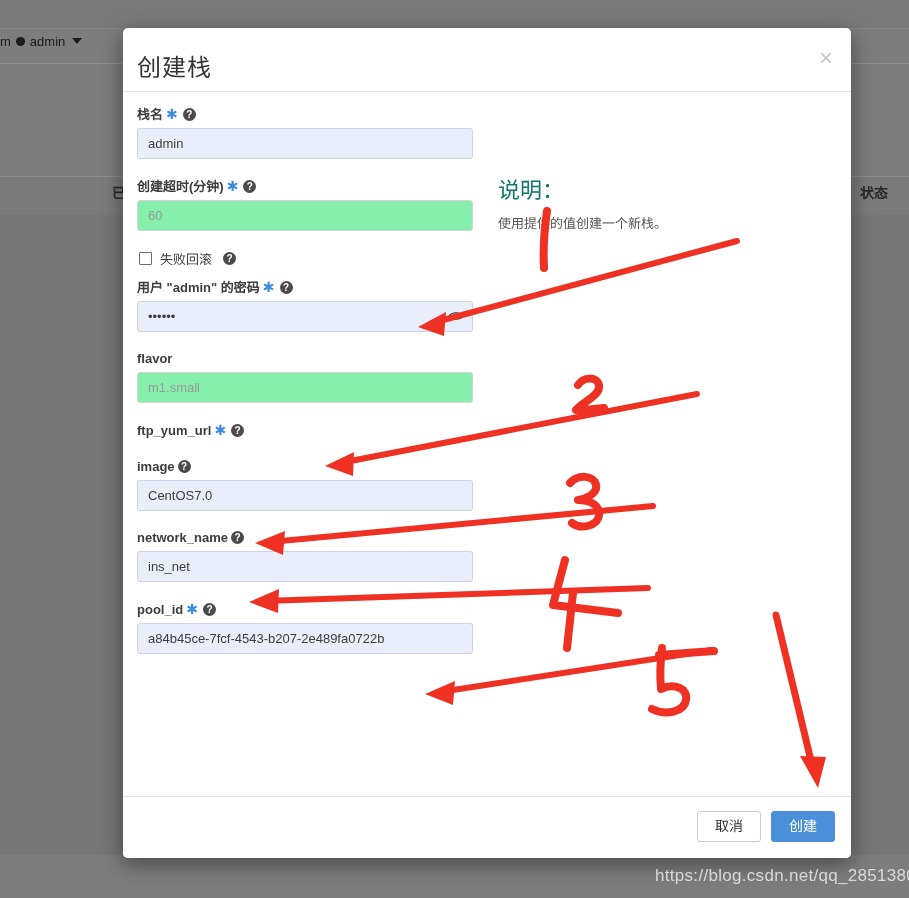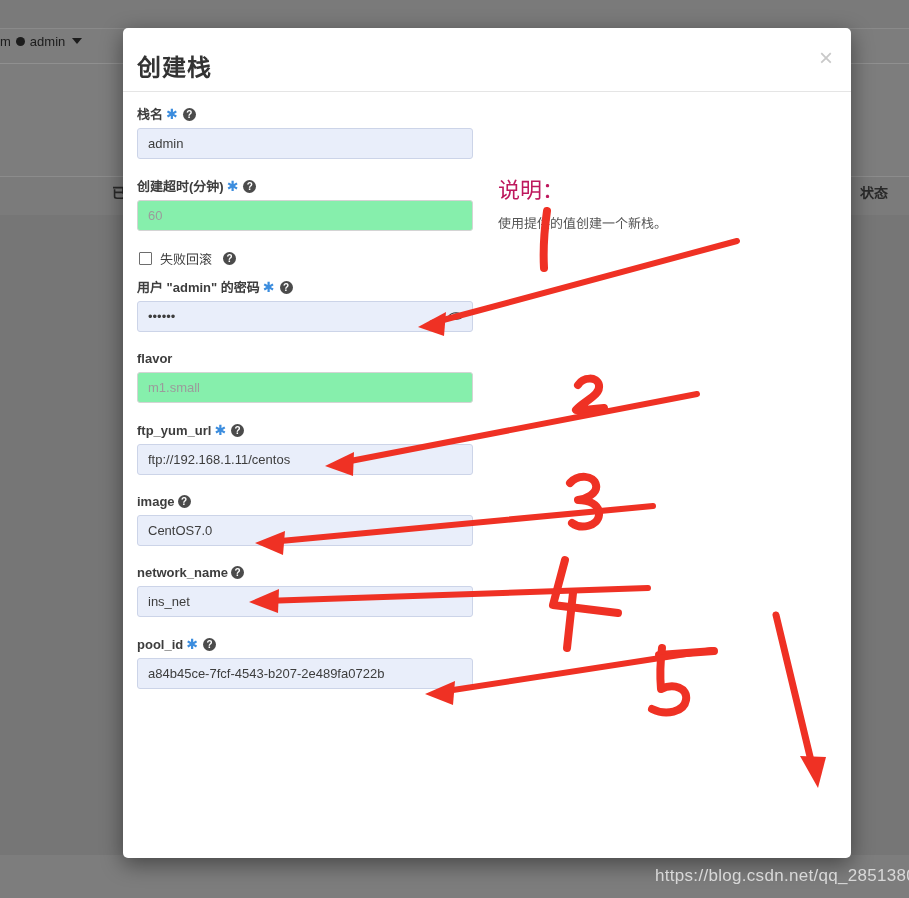--- a/index.html
+++ b/index.html
@@ -101,21 +101,21 @@
     position: relative;
     height: 63px;
     border-bottom: 1px solid #e5e5e5;
   }
   #modal-title {
     position: absolute;
     left: 14px;
     top: 20px;
     font-size: 24px;
     color: #333333;
-    font-weight: bold;
+    font-weight: normal;
     margin: 0;
     letter-spacing: 1px;
   }
   #modal-close {
     position: absolute;
     right: 12px;
     top: 14px;
     font-size: 24px;
     color: #c9c9c9;
     cursor: pointer;
@@ -137,21 +137,21 @@
     width: 338px;
   }
   #desc-col {
     position: absolute;
     left: 375px;
     top: 80px;
     width: 300px;
   }
   #desc-title {
     font-size: 22px;
-    color: #be185d;
+    color: #0f766e;
     margin: 0 0 10px 0;
     font-weight: normal;
   }
   #desc-text {
     font-size: 13px;
     color: #555555;
     margin: 0;
     line-height: 1.6;
   }
 
@@ -356,21 +356,20 @@
         <label class="field-label">
           <span>flavor</span>
         </label>
         <input class="text-input" type="text" placeholder="m1.small" style="">
       </div>
 
       <div class="field">
         <label class="field-label">
           <span>ftp_yum_url</span><span class="req-star">✱</span><span class="help-icon">?</span>
         </label>
-        <input class="text-input filled" type="text" value="ftp://192.168.1.11/centos" style="">
       </div>
 
       <div class="field">
         <label class="field-label">
           <span>image</span><span class="help-icon">?</span>
         </label>
         <input class="text-input filled" type="text" value="CentOS7.0" style="">
       </div>
 
       <div class="field">
@@ -390,20 +389,26 @@
 
     </div>
 
     <div id="desc-col">
       <h2 id="desc-title">说明：</h2>
       <p id="desc-text">使用提供的值创建一个新栈。</p>
     </div>
 
   </div>
 
+  <div id="modal-footer">
+    <div id="footer-buttons">
+      <button class="btn btn-default">取消</button>
+      <button class="btn btn-primary">创建</button>
+    </div>
+  </div>
 
 </div>
 
 <svg id="annotations" width="909" height="898" viewBox="0 0 909 898">
 
   <path d="M547 211 C544 232 543 250 544 268" stroke="#ef3124" stroke-width="8" fill="none" stroke-linecap="round"></path>
   <path d="M737 241 L432 323" stroke="#ef3124" stroke-width="6" fill="none" stroke-linecap="round"></path>
   <path d="M418 327 L446 312 L444 336 Z" fill="#ef3124"></path>
 
   <path d="M578 385 C583 377 597 376 599 385 C601 395 584 401 576 410

